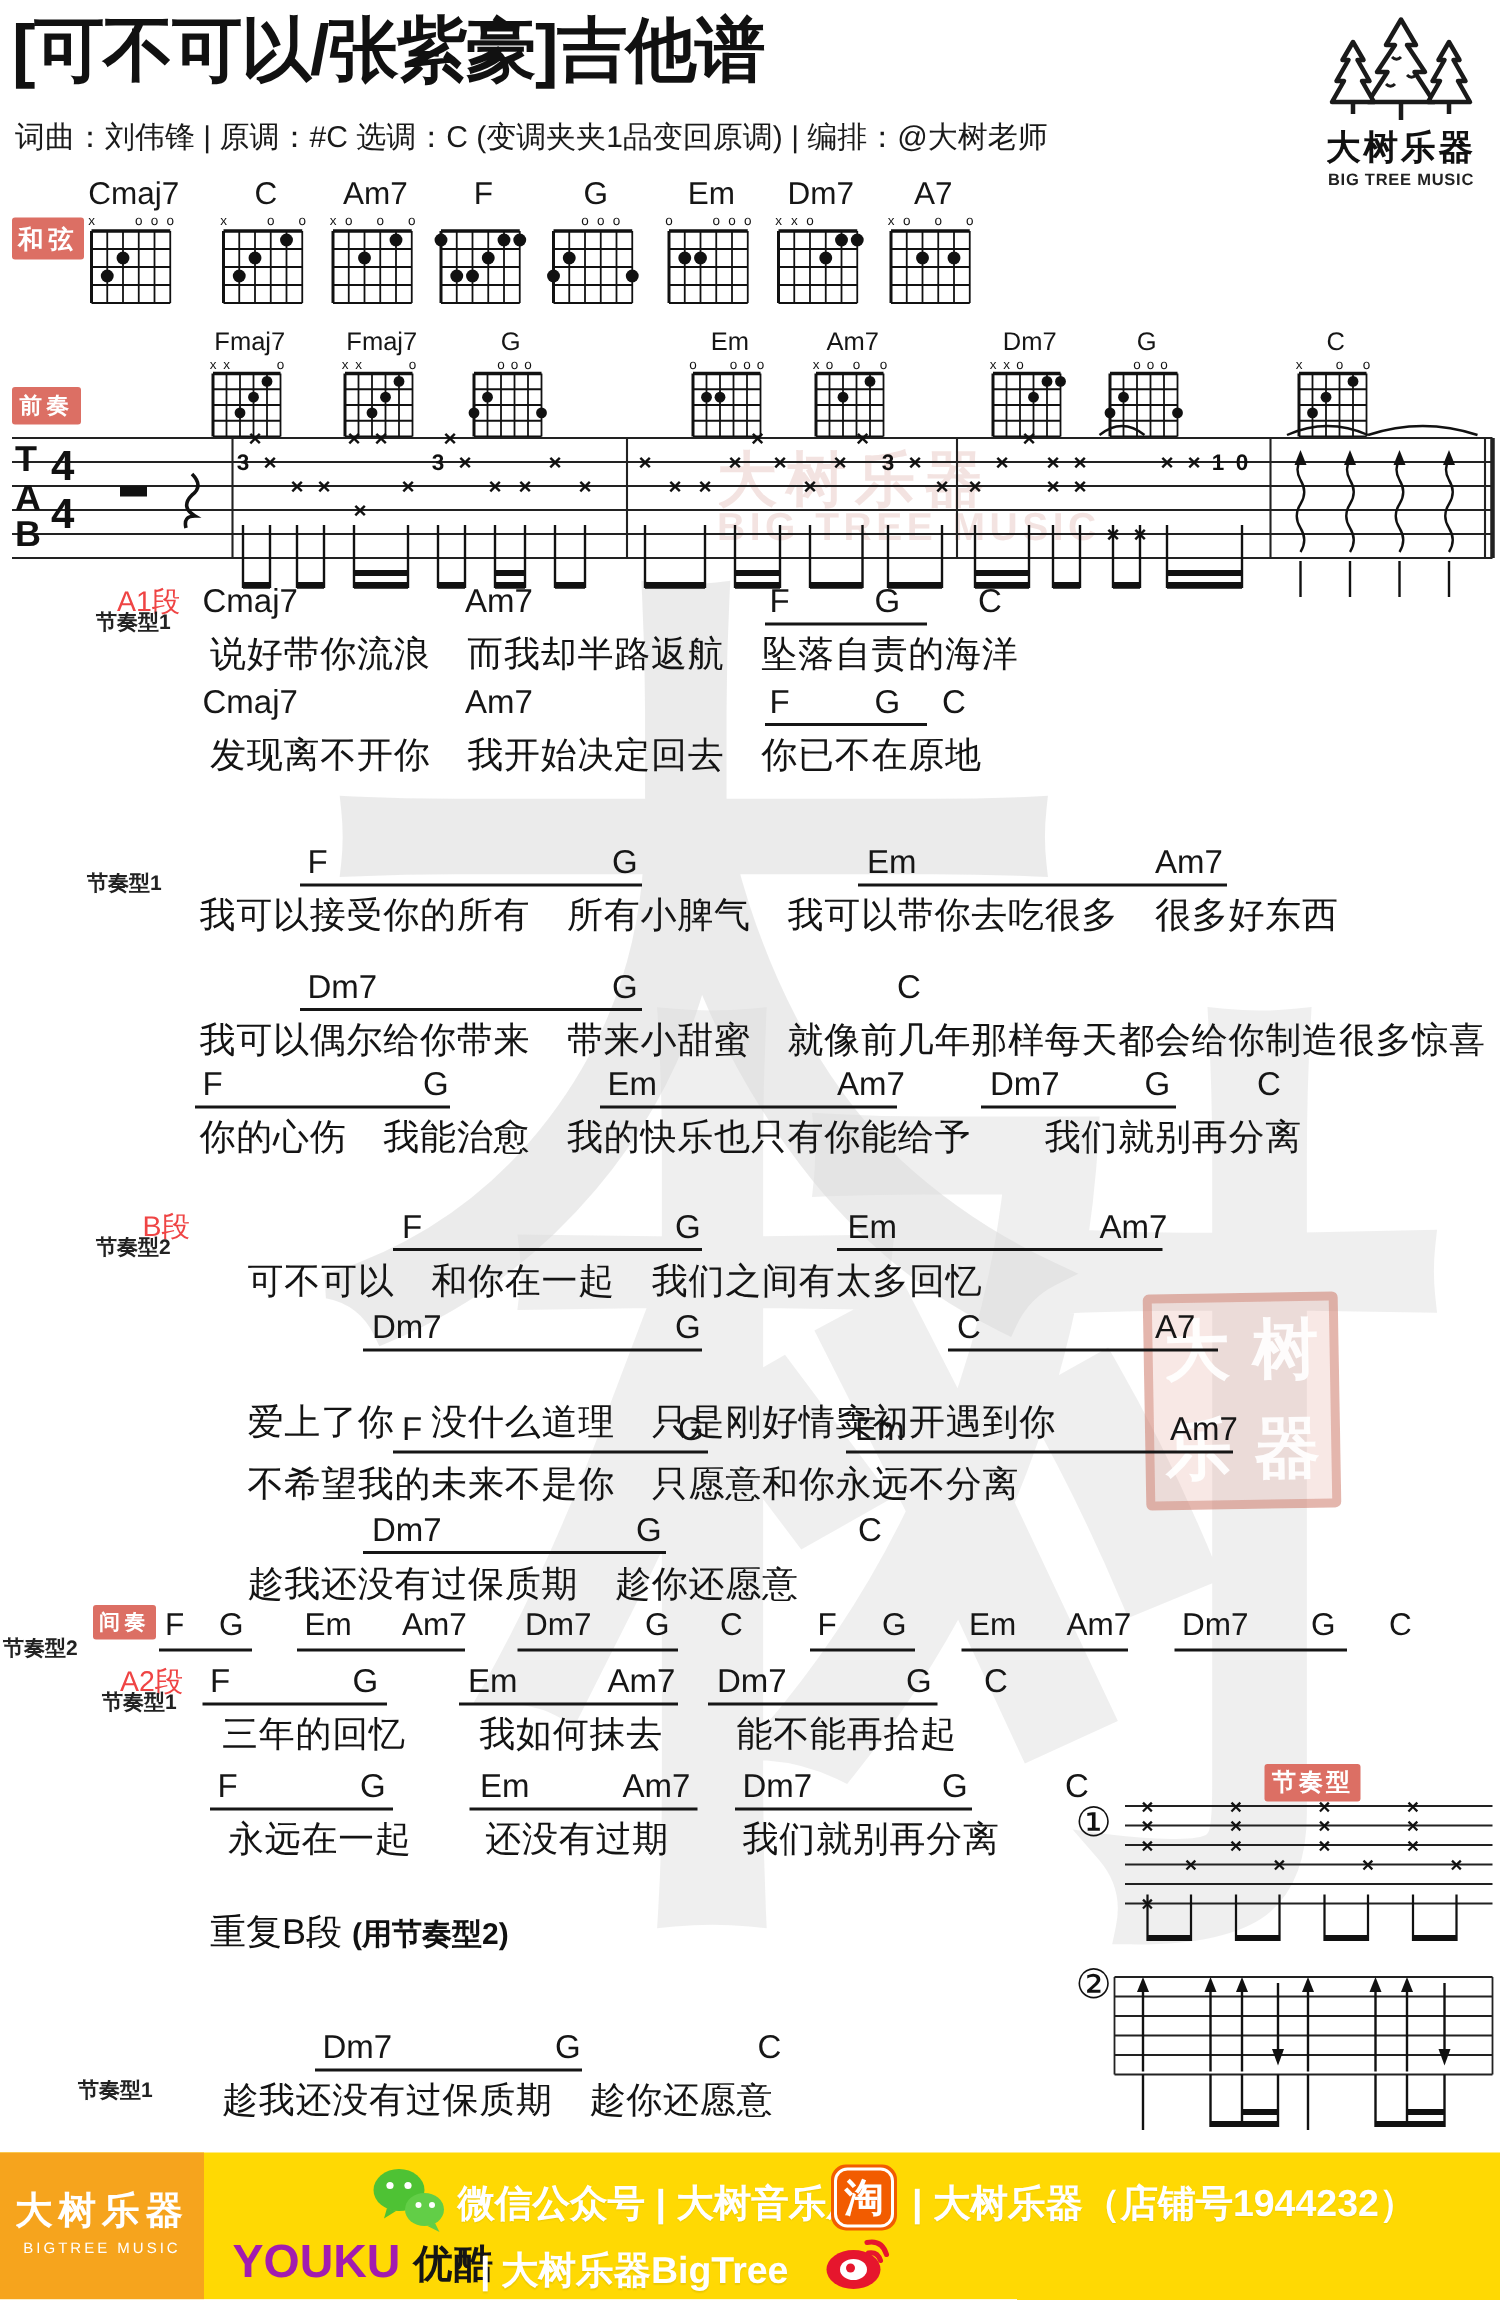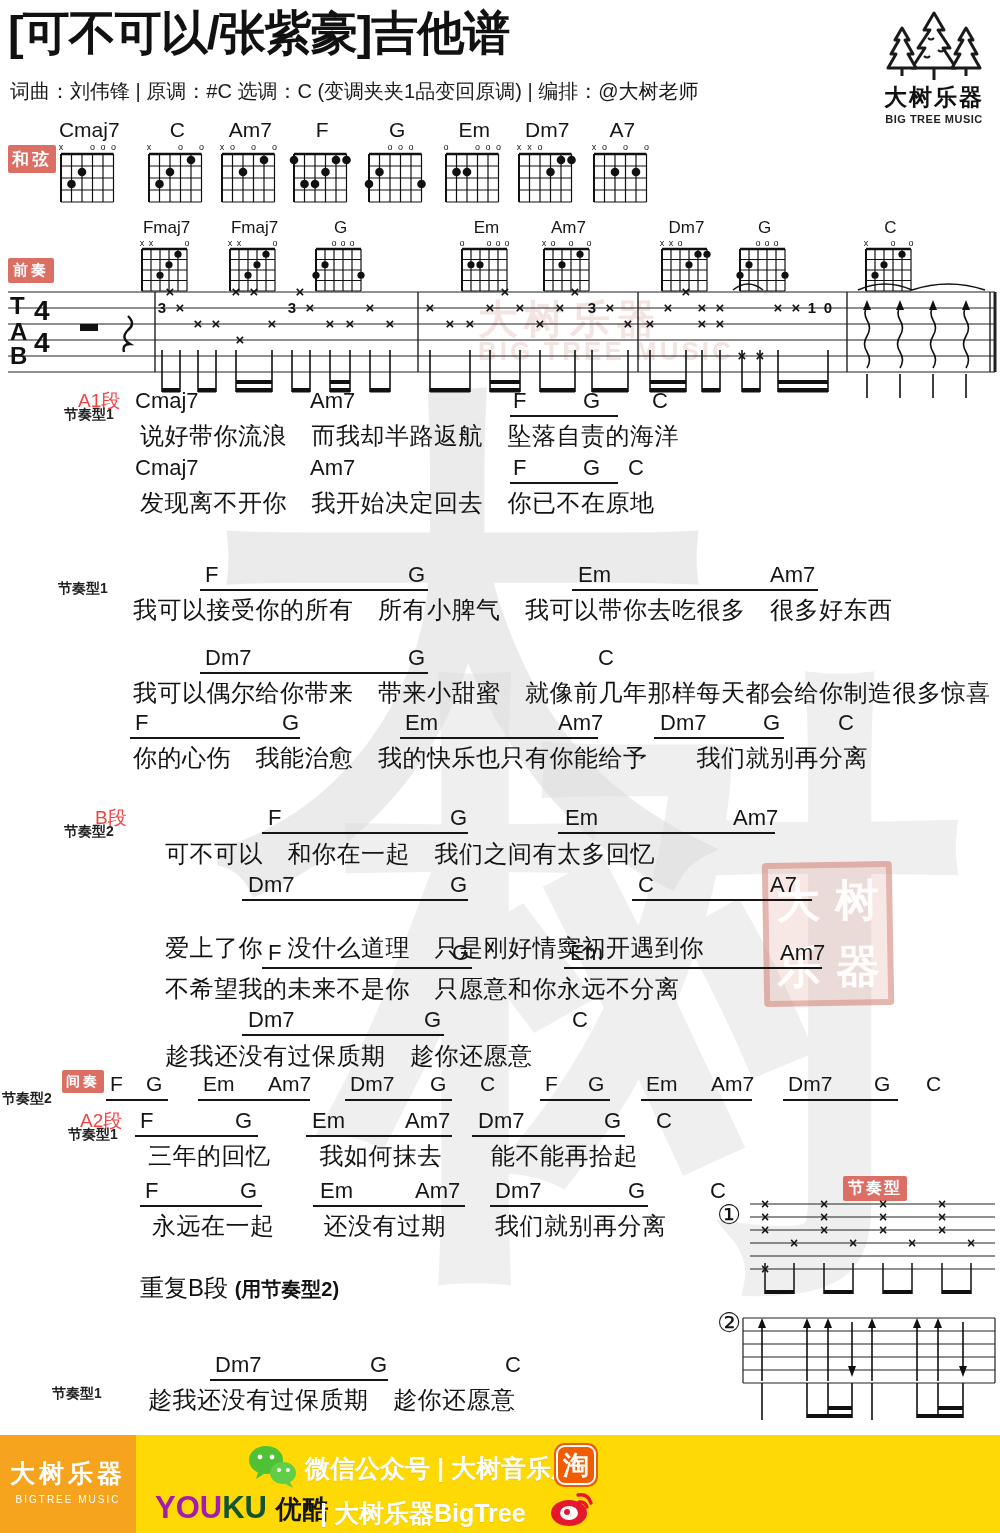--- a/index.html
+++ b/index.html
@@ -41,21 +41,21 @@
   svg{position:absolute;overflow:visible;}
   
   .footer{position:absolute;left:0;top:1435px;width:1000px;height:98px;background:#FFD903;}
   .footer .brand{position:absolute;left:0;top:0;width:136px;height:98px;background:#F6A41D;
                  color:#fff;text-align:center;}
   .footer .brand .cn{font-size:25px;font-weight:bold;letter-spacing:4px;margin-top:22px;}
   .footer .brand .en{font-size:10px;letter-spacing:2px;margin-top:4px;}
   .fitem{position:absolute;color:#fff;font-weight:bold;font-size:25px;white-space:nowrap;
          text-shadow:0 1px 1px rgba(0,0,0,.08);}
   .youku-logo{position:absolute;font-weight:900;font-size:31px;white-space:nowrap;font-style:normal;}
-  .youku-logo .r{color:#a21caf;} .youku-logo .b{color:#14532d;}
+  .youku-logo .r{color:#a21caf;} .youku-logo .b{color:#a21caf;}
   .youku-logo .cn{color:#151515;font-size:26px;letter-spacing:1px;}
 </style>
 </head>
 <body>
 
 <div id="page">
 
   <div class="wm-char" style="left:200px;top:300px;font-size:520px;">大</div>
   <div class="wm-char" style="left:330px;top:560px;font-size:640px;opacity:.45;">树</div>
   <div class="wm-ghost" style="left:478px;top:292px;font-size:40px;">大树乐器</div>
@@ -749,20 +749,21 @@
         <circle cx="33" cy="27" r="2" fill="#fff"></circle>
           <circle cx="42" cy="27" r="2" fill="#fff"></circle>
       </svg>
       <div class="fitem" style="left:305px;top:17px;">微信公众号 | 大树音乐屋</div>
 
       <svg style="left:552px;top:6px;" width="48" height="48" viewBox="0 0 48 48">
         <rect x="2" y="2" width="44" height="44" rx="10" fill="#F25C00"></rect>
         <rect x="5" y="5" width="38" height="38" rx="8" fill="none" stroke="#fff" stroke-width="2"></rect>
         <text x="24" y="33" font-size="26" font-weight="bold" fill="#fff" text-anchor="middle" font-family="Liberation Sans,sans-serif">淘</text>
       </svg>
+      <div class="fitem" style="left:608px;top:17px;">| 大树乐器（店铺号1944232）</div>
 
       <div class="youku-logo" style="left:155px;top:55px;">
         <span class="r">YOU</span><span class="b">KU</span>
         <span class="cn">优酷</span>
       </div>
       <div class="fitem" style="left:320px;top:62px;">| 大树乐器BigTree</div>
 
       <svg style="left:548px;top:50px;" width="48" height="44" viewBox="0 0 48 44">
         <ellipse cx="21" cy="28" rx="18" ry="13" fill="#E6162D"></ellipse>
         <ellipse cx="21" cy="28" rx="9" ry="7" fill="#fff"></ellipse>

